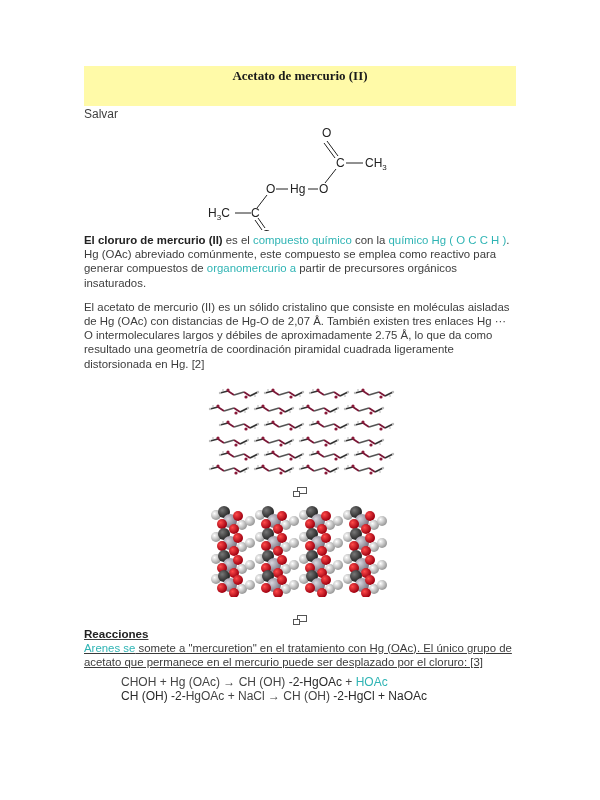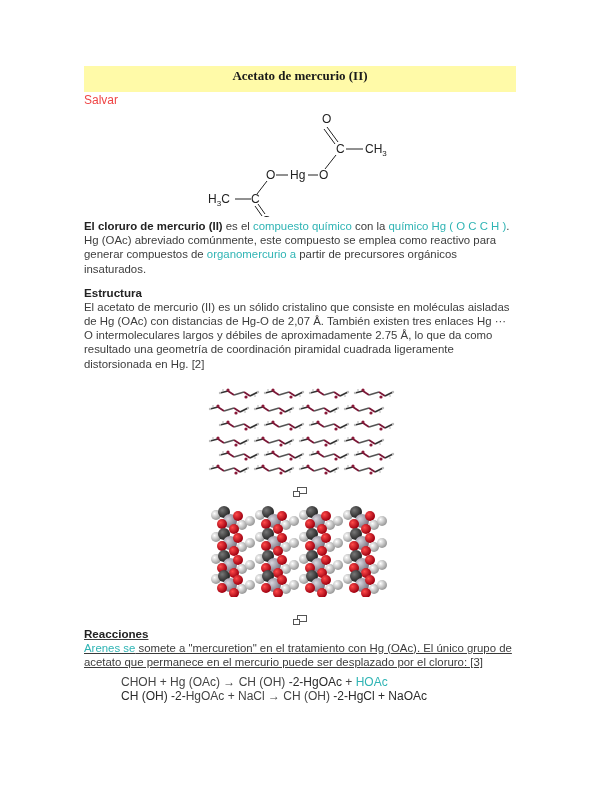--- a/index.html
+++ b/index.html
@@ -4,31 +4,31 @@
   <style>
     html, body { margin: 0; padding: 0; background: #ffffff; }
     body {
       width: 600px; height: 800px; position: relative; overflow: hidden;
       font-family: "Liberation Sans", "DejaVu Sans", sans-serif;
       color: #3a3a3a;
     }
     .page { position: absolute; left: 84px; top: 66px; width: 432px; }
     .title-box {
       background: #fffaa8;
-      height: 26px;
+      height: 40px;
       text-align: center;
       padding-top: 2px;
       box-sizing: border-box;
     }
     .title {
       font-family: "Liberation Serif", "DejaVu Serif", serif;
       font-weight: bold; font-size: 13px; color: #1a1a1a;
       line-height: 16px;
     }
-    .salvar { font-size: 12px; color: #ef4444; margin-top: 1px; line-height: 14px; }
+    .salvar { font-size: 12px; color: #404040; margin-top: 1px; line-height: 14px; }
     .struct-wrap { position: relative; height: 112px; }
     .struct-wrap svg { position: absolute; left: 116px; top: 2px; }
     .para { font-size: 11.4px; line-height: 14.2px; color: #3c3c3c; margin: 0; }
     .para b { color: #222; }
     .link { color: #2fb4b4; }
     .h { font-size: 11.6px; font-weight: bold; color: #222; line-height: 14px; }
     .sec1 { margin-top: 10px; }
     .figure { position: relative; width: 200px; margin-left: 116px; }
     .caption-icon { display: block; margin: 0 auto; width: 14px; height: 10px; }
     .sec3 { margin-top: 6px; }
@@ -71,21 +71,20 @@
       <line x1="55" y1="97" x2="62" y2="107" stroke="#222" stroke-width="1"></line>
       <text x="62" y="116">O</text>
     </svg>
   </div>
 
   <p class="para">
     <b>El cloruro de mercurio (II)</b><span> es el </span><span class="link">compuesto químico</span><span> con la </span><span class="link">químico Hg ( O C C H )</span><span>. Hg (OAc) abreviado comúnmente, este compuesto se emplea como reactivo para generar compuestos de </span><span class="link">organomercurio a</span><span> partir de precursores orgánicos insaturados.</span>
   </p>
 
   <div class="sec1">
-    <div class="h">Estructura</div>
     <p class="para">El acetato de mercurio (II) es un sólido cristalino que consiste en moléculas aisladas de Hg (OAc) con distancias de Hg-O de 2,07 Å. También existen tres enlaces Hg ··· O intermoleculares largos y débiles de aproximadamente 2.75 Å, lo que da como resultado una geometría de coordinación piramidal cuadrada ligeramente distorsionada en Hg. [2]</p>
   </div>
 
   <div class="figure" style="margin-top:12px;">
     <svg width="200" height="92" viewBox="0 0 200 92">
       <defs>
         <g id="mol">
           <line x1="0" y1="4" x2="8" y2="2" stroke="#333" stroke-width="1.6"></line>
           <line x1="8" y1="2" x2="14" y2="6" stroke="#7a1636" stroke-width="1.8"></line>
           <line x1="14" y1="6" x2="24" y2="3" stroke="#555" stroke-width="1.6"></line>

